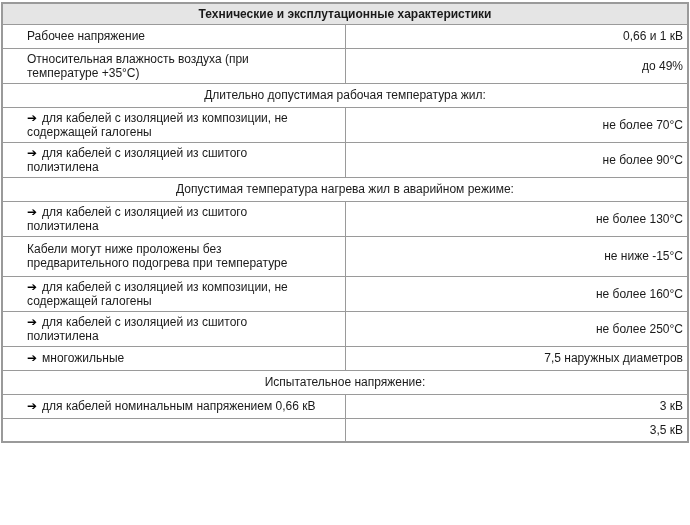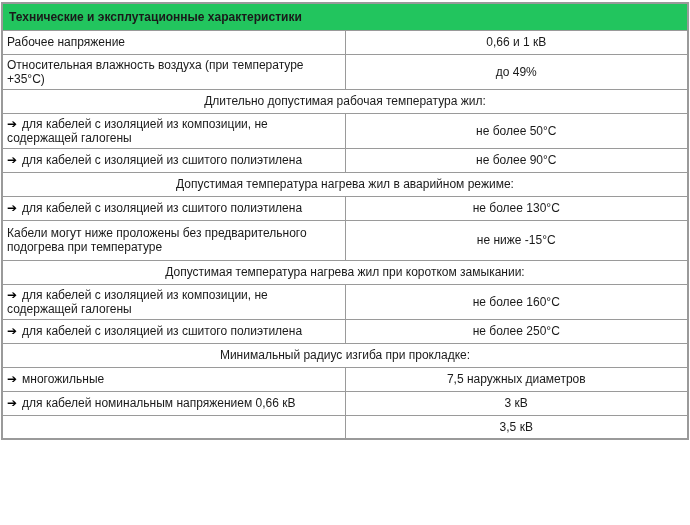--- a/index.html
+++ b/index.html
@@ -23,37 +23,37 @@
   }
   table.specs th,
   table.specs td {
     border: 1px solid #9a9a9a;
     font-size: 12px;
     color: #1a1a1a;
     vertical-align: middle;
     overflow: hidden;
   }
   th.title-cell {
-    background: #22c55e;
-    height: 27px;
+    background: #e5e5e5;
+    height: 21px;
     font-weight: bold;
     font-size: 12.5px;
-    text-align: left;
+    text-align: center;
     color: #000000;
     padding: 2px 6px;
   }
   td.label-cell {
     width: 460px;
     text-align: left;
-    padding: 3px 4px;
+    padding: 3px 24px;
     height: 24px;
     background: #ffffff;
   }
   td.value-cell {
-    text-align: center;
+    text-align: right;
     padding: 3px 4px;
     height: 24px;
     background: #ffffff;
   }
   tr.section-row td {
     text-align: center;
     height: 24px;
     padding: 3px 8px;
     background: #ffffff;
     margin-top: 24px;
@@ -84,54 +84,51 @@
         </tr>
         <tr class="data-row">
           <td class="label-cell"><span class="label-text">Относительная влажность воздуха (при температуре +35°С)</span></td>
           <td class="value-cell">до 49%</td>
         </tr>
         <tr class="section-row">
           <td colspan="2">Длительно допустимая рабочая температура жил:</td>
         </tr>
         <tr class="data-row">
           <td class="label-cell"><span class="arrow">➔</span><span class="label-text">для кабелей с изоляцией из композиции, не содержащей галогены</span></td>
-          <td class="value-cell">не более 50°С</td>
+          <td class="value-cell">не более 70°С</td>
         </tr>
         <tr class="data-row">
           <td class="label-cell"><span class="arrow">➔</span><span class="label-text">для кабелей с изоляцией из сшитого полиэтилена</span></td>
           <td class="value-cell">не более 90°С</td>
         </tr>
         <tr class="section-row">
           <td colspan="2">Допустимая температура нагрева жил в аварийном режиме:</td>
         </tr>
         <tr class="data-row">
           <td class="label-cell"><span class="arrow">➔</span><span class="label-text">для кабелей с изоляцией из сшитого полиэтилена</span></td>
           <td class="value-cell">не более 130°С</td>
         </tr>
         <tr class="data-row tall">
           <td class="label-cell"><span class="label-text">Кабели могут ниже проложены без предварительного подогрева при температуре</span></td>
           <td class="value-cell">не ниже -15°С</td>
         </tr>
-        <tr class="section-row">
-          <td colspan="2">Допустимая температура нагрева жил при коротком замыкании:</td>
-        </tr>
         <tr class="data-row">
           <td class="label-cell"><span class="arrow">➔</span><span class="label-text">для кабелей с изоляцией из композиции, не содержащей галогены</span></td>
           <td class="value-cell">не более 160°С</td>
         </tr>
         <tr class="data-row">
           <td class="label-cell"><span class="arrow">➔</span><span class="label-text">для кабелей с изоляцией из сшитого полиэтилена</span></td>
           <td class="value-cell">не более 250°С</td>
         </tr>
-        <tr class="section-row">
-          <td colspan="2">Минимальный радиус изгиба при прокладке:</td>
-        </tr>
         <tr class="data-row">
           <td class="label-cell"><span class="arrow">➔</span><span class="label-text">многожильные</span></td>
           <td class="value-cell">7,5 наружных диаметров</td>
+        </tr>
+        <tr class="section-row">
+          <td colspan="2">Испытательное напряжение:</td>
         </tr>
         <tr class="data-row">
           <td class="label-cell"><span class="arrow">➔</span><span class="label-text">для кабелей номинальным напряжением 0,66 кВ</span></td>
           <td class="value-cell">3 кВ</td>
         </tr>
         <tr class="data-row">
           <td class="label-cell"></td>
           <td class="value-cell">3,5 кВ</td>
         </tr>
       </tbody>

